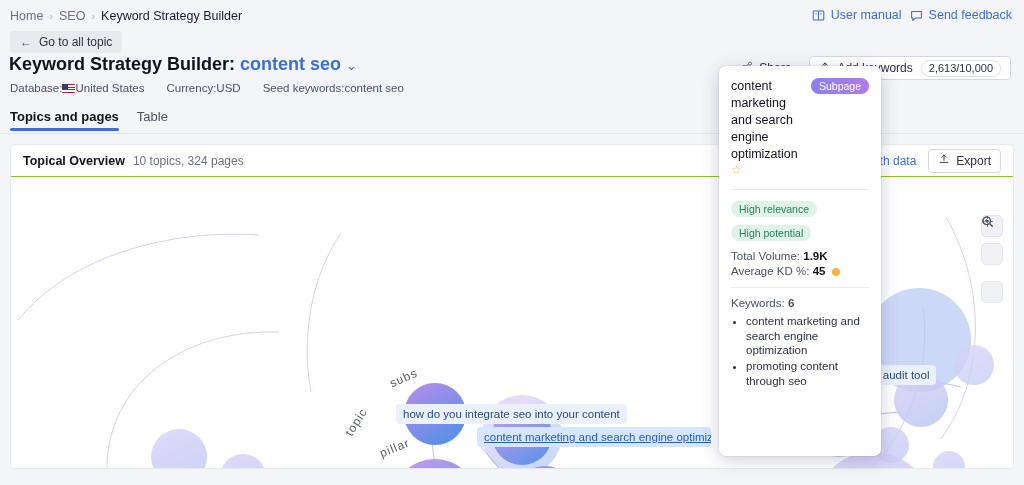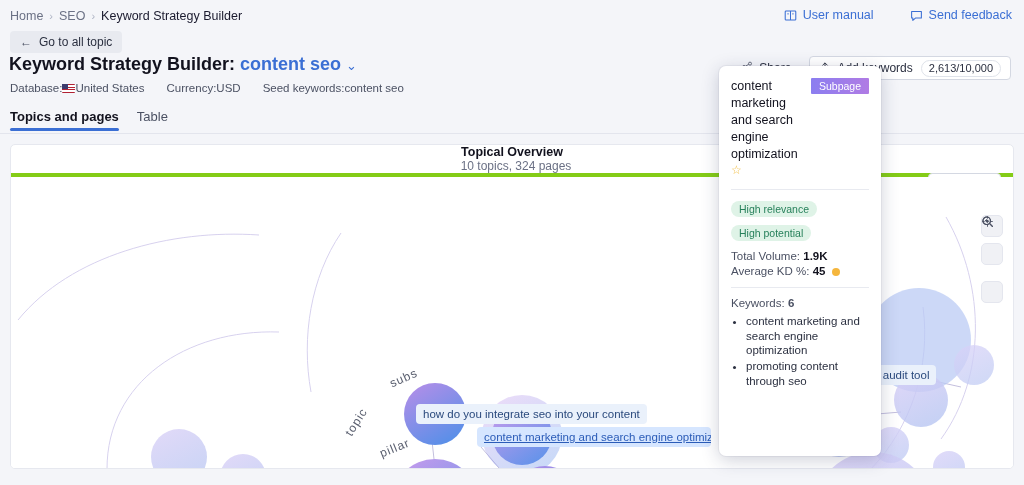--- a/index.html
+++ b/index.html
@@ -20,21 +20,21 @@
     font-size: 12.5px; color: #6b7185;
     display: flex; align-items: center; gap: 6px;
   }
   .breadcrumb a { color: #6b7185; text-decoration: none; }
   .breadcrumb .sep { color: #adb3c4; font-size: 11px; }
   .breadcrumb .current { color: #1a1a2e; }
 
   
   .toplinks {
     position: absolute; right: 12px; top: 8px;
-    display: flex; align-items: center; gap: 36px;
+    display: flex; align-items: center; gap: 8px;
     font-size: 12.5px;
   }
   .toplink {
     display: flex; align-items: center; gap: 6px;
     color: #3b6fd4; cursor: pointer; text-decoration: none;
     white-space: nowrap;
   }
   .toplink svg { display: block; }
 
   
@@ -117,22 +117,22 @@
 
   
   .card {
     position: absolute; left: 10px; top: 144px;
     width: 1004px; height: 325px;
     background: #fff; border: 1px solid #e6e8ef;
     border-radius: 5px; overflow: hidden;
   }
   .cardhead {
     position: relative; height: 32px;
-    border-bottom: 4px solid #84cc16;
-    display: flex; align-items: center; padding: 0 12px; flex-direction: column;
+    border-bottom: 1px solid #84cc16;
+    display: flex; align-items: center; padding: 0 12px;
   }
   .cardhead .ttl { font-size: 12.5px; font-weight: bold; color: #12121e; }
   .cardhead .sub { font-size: 12px; color: #6b7185; margin-left: 8px; }
   .cardhead .right {
     margin-left: auto; display: flex; align-items: center; gap: 12px;
   }
   .cardhead .linkish {
     font-size: 12px; color: #3b6fd4; cursor: pointer; white-space: nowrap;
   }
 
@@ -178,21 +178,21 @@
   .tt-body { padding: 12px 12px 0 12px; flex: 1; overflow: hidden; }
   .tt-head { display: flex; align-items: flex-start; gap: 6px; }
   .tt-title {
     font-size: 12.5px; color: #12121e; line-height: 1.35; font-weight: normal;
     max-width: 92px;
   }
   .tt-star { color: #f2c14e; font-size: 12px; }
   .tt-badge {
     margin-left: auto; flex: none;
     background: linear-gradient(90deg,#8b7ef0,#b07be4);
-    color: #fff; font-size: 10.5px; border-radius: 1px;
+    color: #fff; font-size: 10.5px; border-radius: 8px;
     padding: 2px 8px; white-space: nowrap;
   }
   .tt-div { height: 1px; background: #e8eaf0; margin: 10px 0 9px; }
   .chip {
     display: inline-block; background: #dff3e7; color: #27815b;
     font-size: 10.5px; border-radius: 9px; padding: 2px 8px;
     margin-bottom: 6px;
   }
   .tt-kv { font-size: 11.5px; color: #4b5163; margin-top: 3px; }
   .tt-kv b { color: #12121e; }
@@ -392,21 +392,21 @@
         <circle cx="500" cy="388" r="29" fill="url(#gA)"></circle>
         <circle cx="419" cy="414" r="32" fill="url(#gA)"></circle>
         <circle cx="334" cy="352" r="21" fill="url(#gA)"></circle>
         <circle cx="368" cy="391" r="16" fill="url(#gB)"></circle>
       </svg>
 
       <div class="arclabel" style="left:330px; top:238px; transform: rotate(-58deg);">topic</div>
       <div class="arclabel" style="left:378px; top:194px; transform: rotate(-24deg);">subs</div>
       <div class="arclabel" style="left:368px; top:264px; transform: rotate(-22deg);">pillar</div>
 
-      <div class="nodelabel plain" style="left:405px; top:227px;text-align:right;">how do you integrate seo into your content</div>
+      <div class="nodelabel plain" style="left:385px; top:227px;text-align:right;">how do you integrate seo into your content</div>
 
       <div class="nodelabel sel" style="left:466px; top:250px; max-width:234px; overflow:hidden;">content marketing and search engine optimizat...</div>
 
       <div class="nodelabel plain" style="left:836px; top:188px;">...ent audit tool</div>
 
       <div class="zoomctl">
         <div class="zbtn">
           <svg width="13" height="13" viewBox="0 0 16 16">
               <circle cx="7" cy="7" r="4.6" fill="none" stroke="#4b5163" stroke-width="1.3"></circle>
               <line x1="10.4" y1="10.4" x2="14" y2="14" stroke="#4b5163" stroke-width="1.4" stroke-linecap="round"></line>

